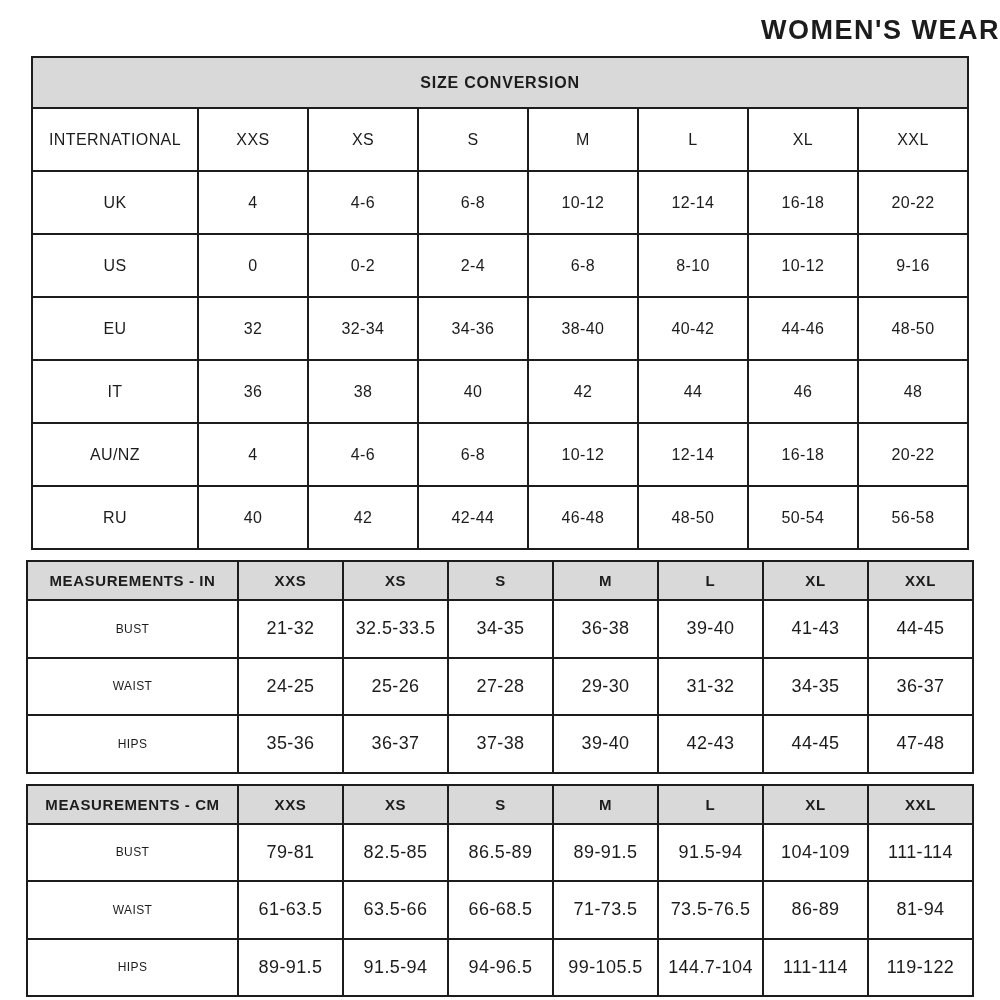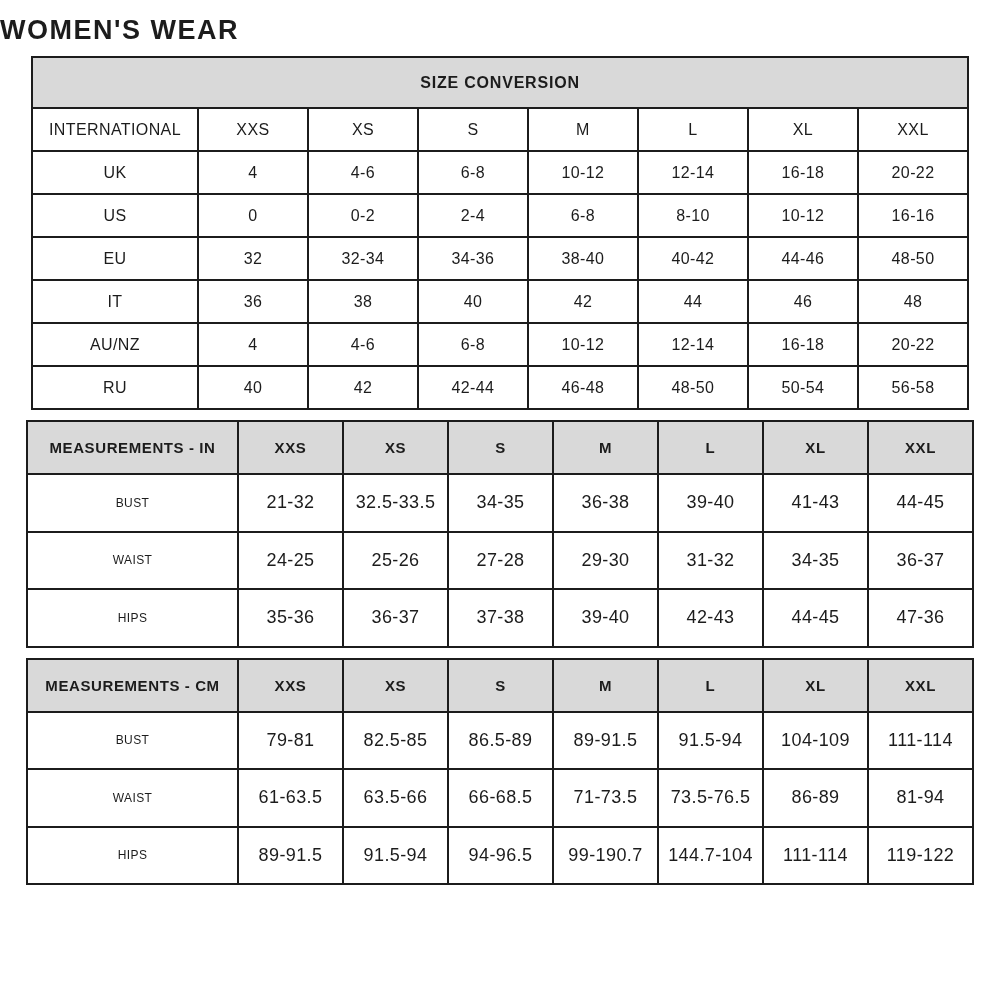--- a/index.html
+++ b/index.html
@@ -9,54 +9,54 @@
     font-family: "Liberation Sans", "DejaVu Sans", sans-serif;
     color: #1c1c1c;
   }
   .page {
     width: 1000px;
     height: 1000px;
     background: #ffffff;
     overflow: hidden;
   }
   .page-title {
-    text-align: left;
+    text-align: right;
     font-size: 27px;
     font-weight: bold;
     letter-spacing: 1.5px;
     padding-top: 15px;
     height: 56px;
   }
   table {
     border-collapse: collapse;
     table-layout: fixed;
     margin: 0 auto;
     text-align: center;
   }
   td {
     border: 2px solid #1c1c1c;
     text-align: center;
     vertical-align: middle;
     letter-spacing: 0.4px;
   }
   
   .t1 { width: 938px; padding-left: 12px; }
-  .t1 td { height: 43px; font-size: 16px; }
+  .t1 td { height: 63px; font-size: 16px; }
   .t1 .title-cell {
     height: 51px;
     background: #d9d9d9;
     font-weight: bold;
     font-size: 16px;
     letter-spacing: 0.8px;
   }
   
   .t2, .t3 { width: 948px; margin-top: 10px; }
   .t2 td, .t3 td { height: 57.5px; }
   .t2 .hdr, .t3 .hdr {
-    height: 53px;
+    height: 39px;
     background: #d9d9d9;
     font-weight: bold;
     font-size: 15px;
     letter-spacing: 0.6px;
   }
   .t2 .lbl, .t3 .lbl { font-size: 12px; }
   .t2 .val, .t3 .val { font-size: 18px; }
 </style>
 </head>
 <body>
@@ -101,21 +101,21 @@
       <td>20-22</td>
     </tr>
     <tr>
       <td>US</td>
       <td>0</td>
       <td>0-2</td>
       <td>2-4</td>
       <td>6-8</td>
       <td>8-10</td>
       <td>10-12</td>
-      <td>16-16</td>
+      <td>9-16</td>
     </tr>
     <tr>
       <td>EU</td>
       <td>32</td>
       <td>32-34</td>
       <td>34-36</td>
       <td>38-40</td>
       <td>40-42</td>
       <td>44-46</td>
       <td>48-50</td>
@@ -196,21 +196,21 @@
       <td class="val">36-37</td>
     </tr>
     <tr>
       <td class="lbl">HIPS</td>
       <td class="val">35-36</td>
       <td class="val">36-37</td>
       <td class="val">37-38</td>
       <td class="val">39-40</td>
       <td class="val">42-43</td>
       <td class="val">44-45</td>
-      <td class="val">47-36</td>
+      <td class="val">47-48</td>
     </tr>
   </tbody>
     </table>
 
   <table class="t3">
     <colgroup>
       <col style="width:211px">
       <col style="width:105px">
         <col style="width:105px">
         <col style="width:105px">
@@ -248,21 +248,21 @@
       <td class="val">71-73.5</td>
       <td class="val">73.5-76.5</td>
       <td class="val">86-89</td>
       <td class="val">81-94</td>
     </tr>
     <tr>
       <td class="lbl">HIPS</td>
       <td class="val">89-91.5</td>
       <td class="val">91.5-94</td>
       <td class="val">94-96.5</td>
-      <td class="val">99-190.7</td>
+      <td class="val">99-105.5</td>
       <td class="val">144.7-104</td>
       <td class="val">111-114</td>
       <td class="val">119-122</td>
     </tr>
   </tbody>
     </table>
 
 </div>
 
 </body></html>

